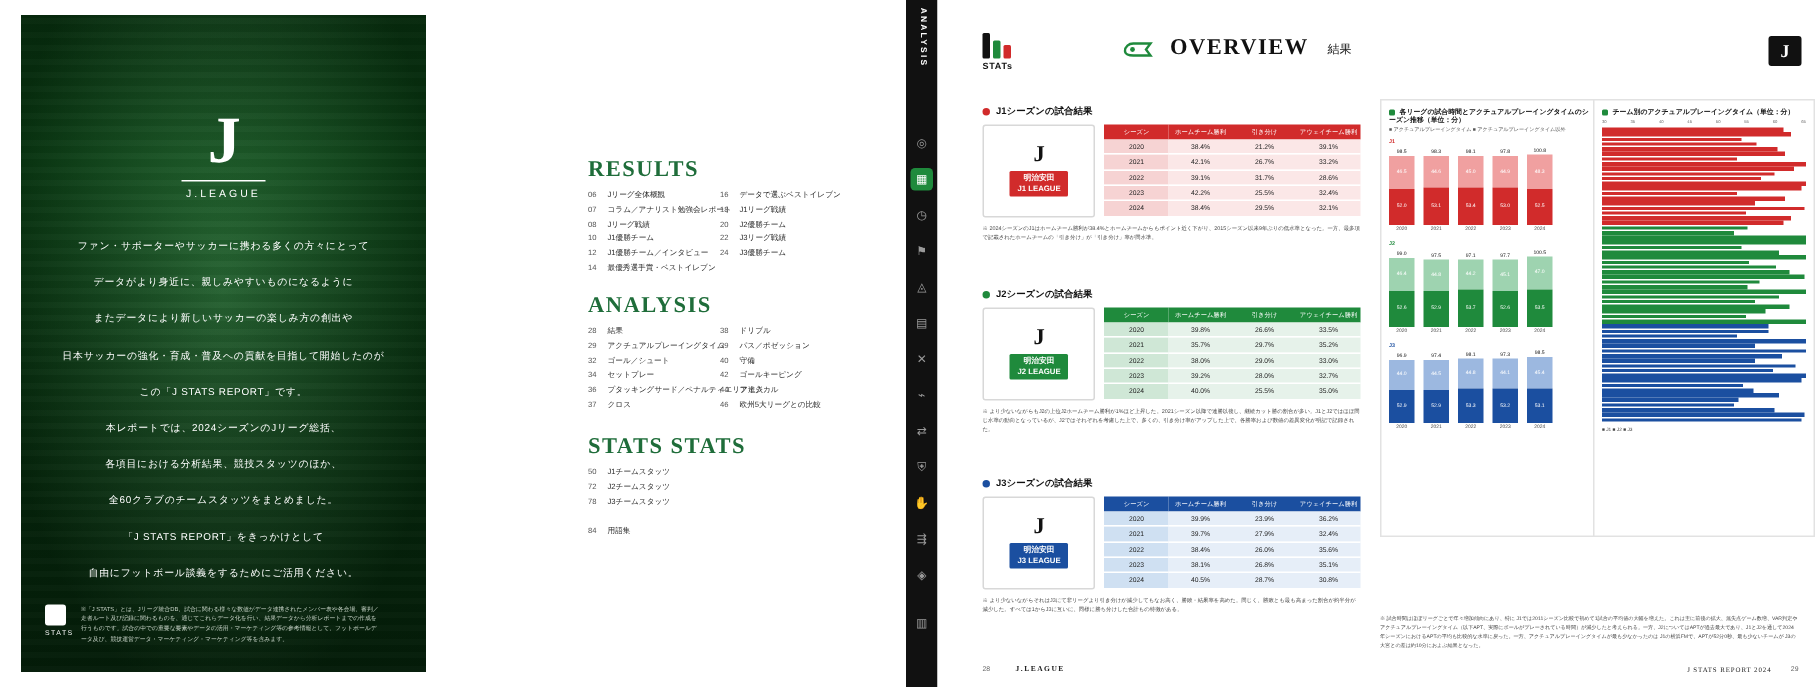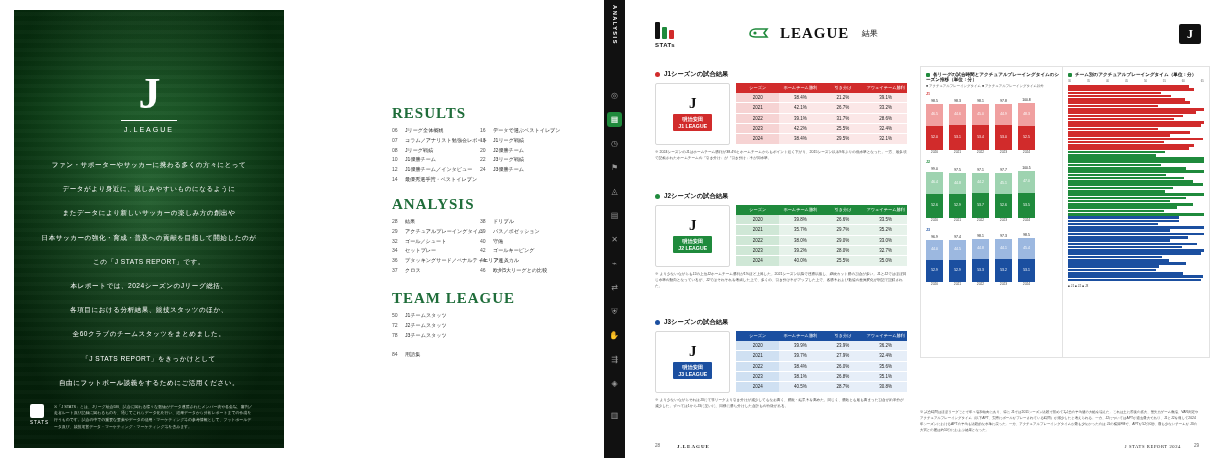--- a/index.html
+++ b/index.html
@@ -201,21 +201,21 @@
       </div>
       <div class="toc an-c2">
         <div class="row"><span class="num">38</span><span>ドリブル</span></div>
         <div class="row"><span class="num">39</span><span>パス／ポゼッション</span></div>
         <div class="row"><span class="num">40</span><span>守備</span></div>
         <div class="row"><span class="num">42</span><span>ゴールキーピング</span></div>
         <div class="row"><span class="num">44</span><span>フィジカル</span></div>
         <div class="row"><span class="num">46</span><span>欧州5大リーグとの比較</span></div>
       </div>
 
-      <div class="sec-title ts-title">TEAM LEAGUE</div>
+      <div class="sec-title ts-title">STATS STATS</div>
       <div class="toc ts-c1">
         <div class="row"><span class="num">50</span><span>J1チームスタッツ</span></div>
         <div class="row"><span class="num">72</span><span>J2チームスタッツ</span></div>
         <div class="row"><span class="num">78</span><span>J3チームスタッツ</span></div>
       </div>
       <div class="toc ts-c2">
         <div class="row"><span class="num">84</span><span>用語集</span></div>
       </div>
     </div>
   </div>
@@ -253,21 +253,21 @@
         <div class="lbl">STATs</div>
       </div>
 
       <div class="hdr-ico">
         <svg viewBox="0 0 24 24" width="24" height="24" fill="none" stroke="currentColor" stroke-width="1.6">
           <path d="M3 12c0-3 2.5-5 5.5-5H20l-3 4 3 4H8.5C5.5 15 3 14 3 12z"></path>
           <circle cx="8" cy="11" r="1.6" fill="currentColor" stroke="none"></circle>
         </svg>
       </div>
       <div class="hdr-results">
-        <span class="en">LEAGUE</span>
+        <span class="en">OVERVIEW</span>
         <span class="jp">結果</span>
       </div>
 
       <div class="block" style="top:70px;">
         <div class="btitle"><span class="dot"></span><span>J1シーズンの試合結果</span></div>
         <div class="blk-row">
           <div class="lg-card">
             <div class="jlogo">J</div>
             <div class="lg-name lg-j1">
               <span>明治安田</span><br>

